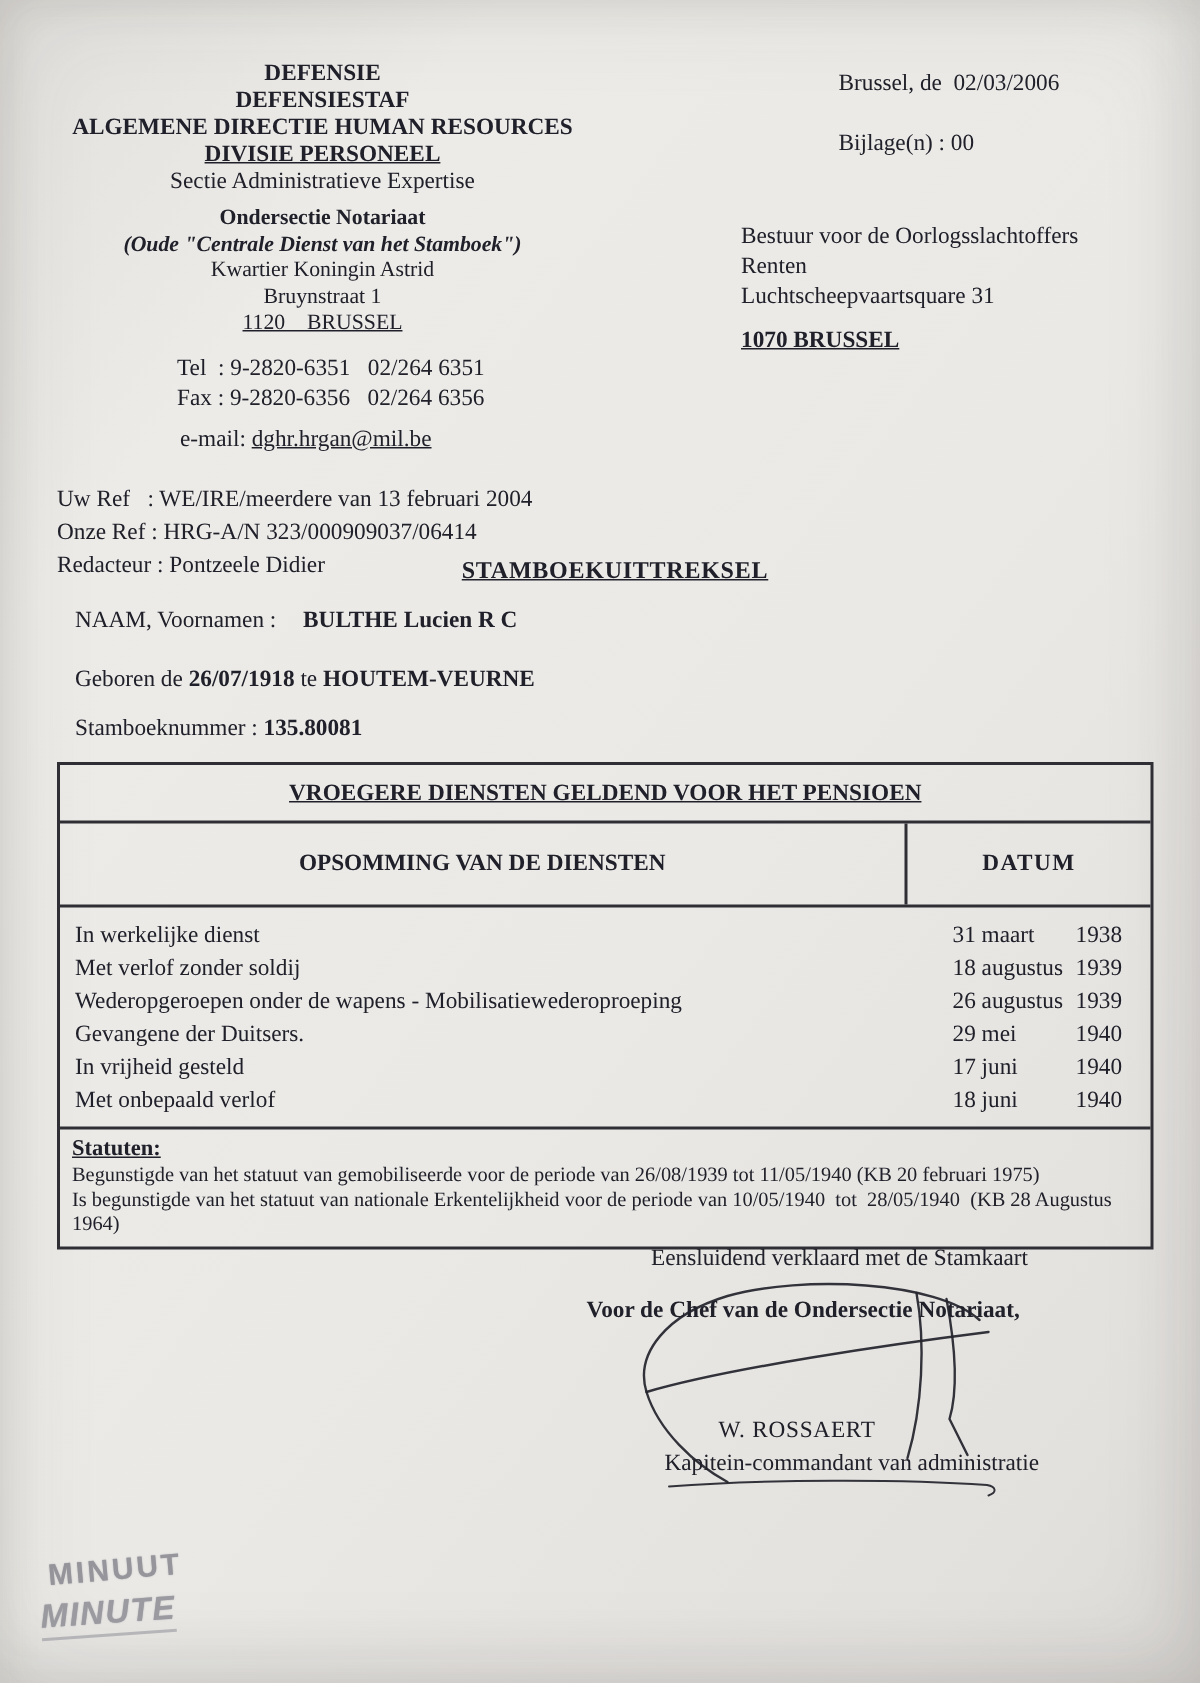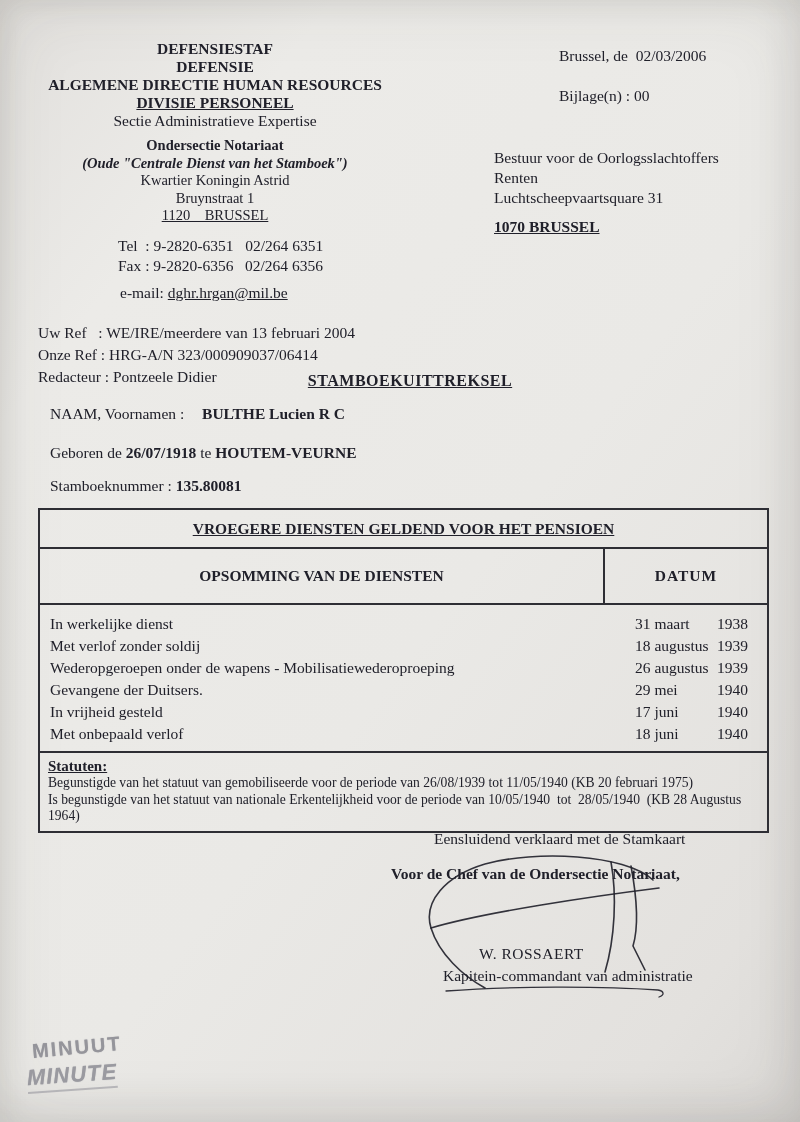--- a/index.html
+++ b/index.html
@@ -36,22 +36,22 @@
   .statuten .st-line { font-size:13.6px; line-height:16.5px; }
   .sig-path { fill:none; stroke:#23232c; stroke-width:1.6; stroke-linecap:round; opacity:.92; }
   .stamp { font-family:"Liberation Sans", sans-serif; font-weight:bold; }
 </style>
 </head>
 <body>
 
 <div class="paper">
 
   <div class="abs letterhead center" style="left:10px; top:40px; width:410px;">
+    <div class="b">DEFENSIE</div>
     <div class="b">DEFENSIESTAF</div>
-    <div class="b">DEFENSIE</div>
     <div class="b">ALGEMENE DIRECTIE HUMAN RESOURCES</div>
     <div class="b u">DIVISIE PERSONEEL</div>
     <div>Sectie Administratieve Expertise</div>
   </div>
 
   <div class="abs letterhead-sub center" style="left:10px; top:137px; width:410px;">
     <div class="b">Ondersectie Notariaat</div>
     <div class="b i">(Oude "Centrale Dienst van het Stamboek")</div>
     <div>Kwartier Koningin Astrid</div>
     <div>Bruynstraat 1</div>

